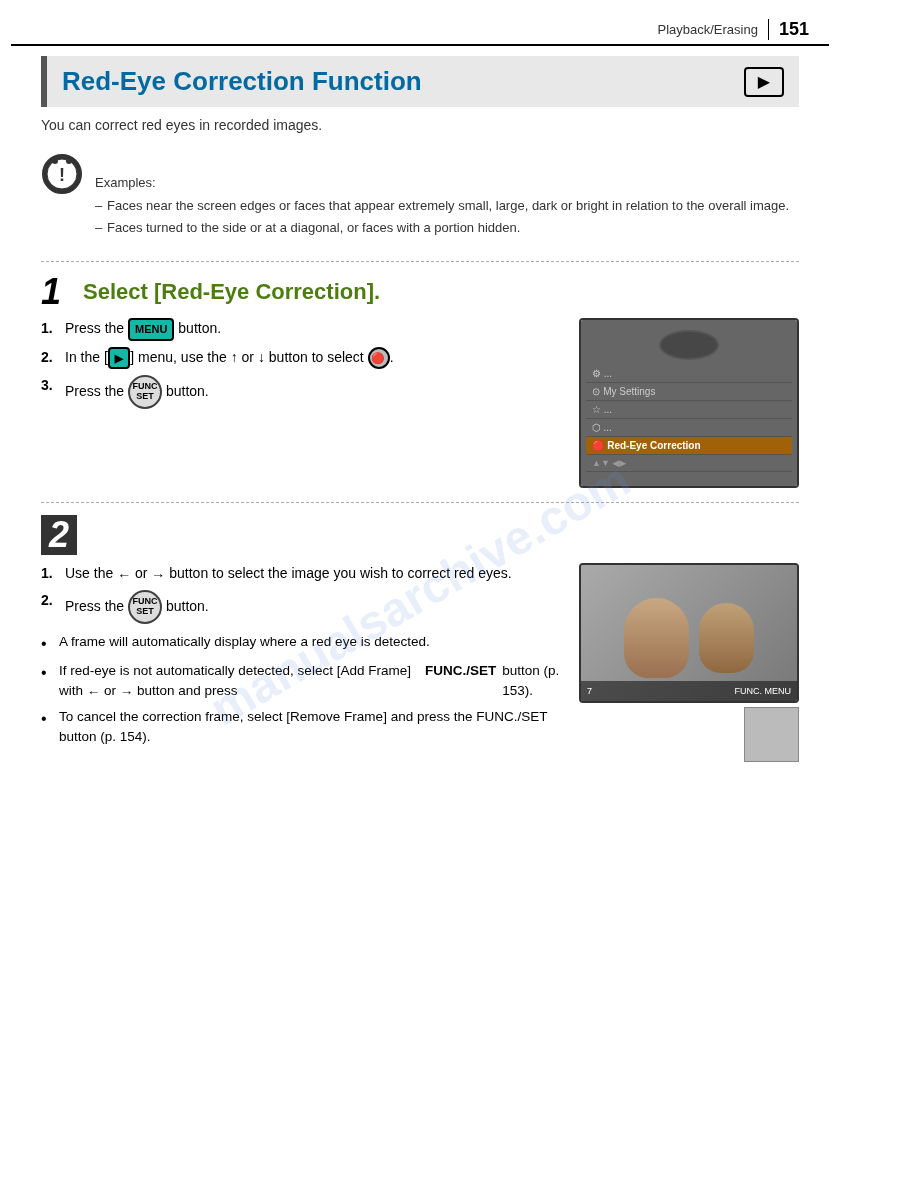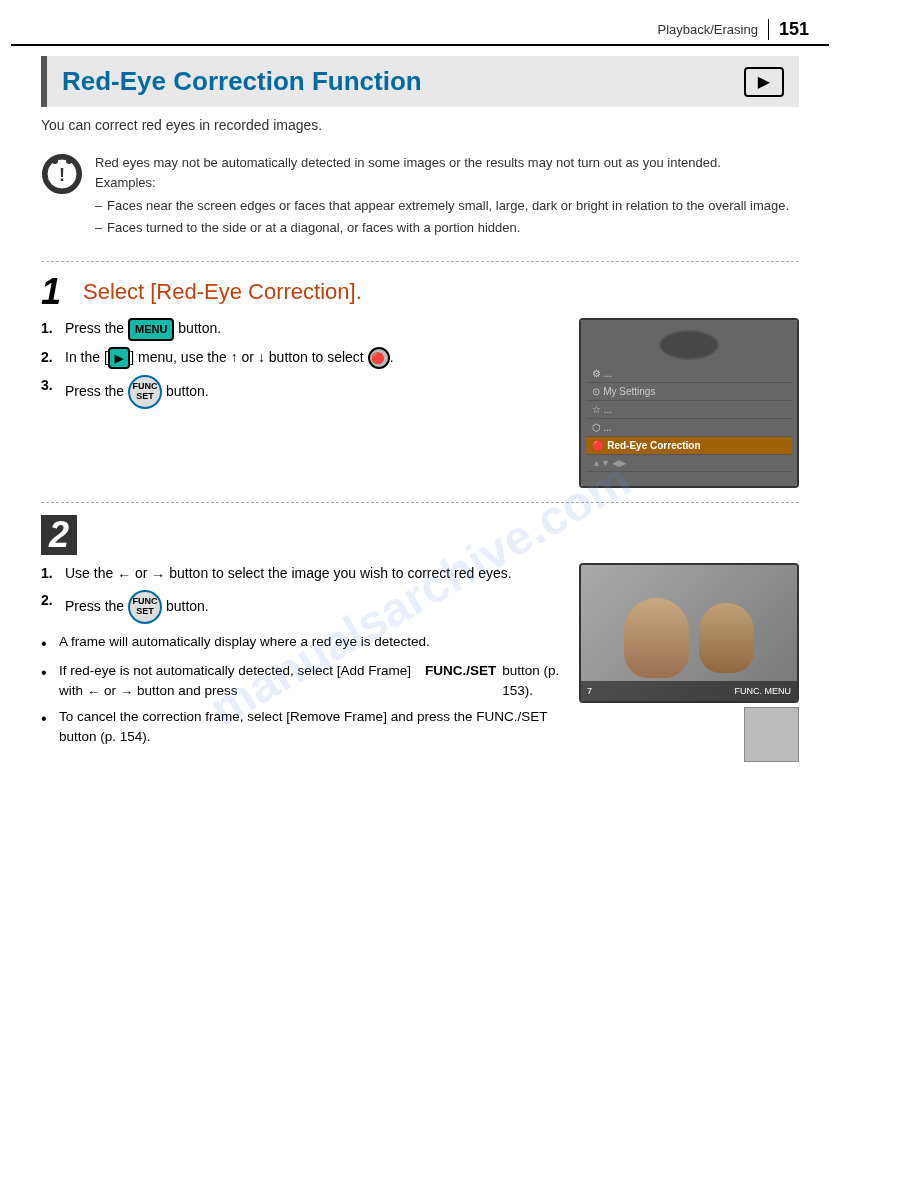--- a/index.html
+++ b/index.html
@@ -129,22 +129,22 @@
       font-style: italic;
       line-height: 1;
       min-width: 36px;
       background: #333;
       text-align: center;
       padding: 2px 6px;
     }
 
     .step-title {
       font-size: 22px;
-      font-weight: normal;
-      color: #c2410c;
+      font-weight: bold;
+      color: #4d7c0f;
     }
 
     .step-content {
       display: flex;
       gap: 15px;
       align-items: flex-start;
     }
 
     .step-instructions {
       flex: 1;
@@ -173,21 +173,21 @@
       font-size: 11px;
       font-weight: bold;
       background: #14b8a6;
       vertical-align: middle;
     }
 
     .func-btn {
       display: inline-flex;
       align-items: center;
       justify-content: center;
-      border: 2px solid #0369a1;
+      border: 2px solid #404040;
       border-radius: 50%;
       width: 34px;
       height: 34px;
       font-size: 9px;
       font-weight: bold;
       background: #ddd;
       vertical-align: middle;
       text-align: center;
       line-height: 1.1;
     }
@@ -334,21 +334,20 @@
         <svg width="42" height="42" viewBox="0 0 42 42">
           <circle cx="21" cy="21" r="19" fill="#333" stroke="#333" stroke-width="2"></circle>
           <circle cx="21" cy="21" r="15" fill="white" stroke="#333" stroke-width="1"></circle>
           <text x="21" y="28" text-anchor="middle" font-size="18" font-weight="bold" fill="#333">!</text>
 
           <circle cx="14" cy="8" r="3" fill="#333"></circle>
           <circle cx="28" cy="8" r="3" fill="#333"></circle>
         </svg>
       </div>
       <div class="warning-text">
-        <span>Red eyes may not be automatically detected in some images or the results may not turn out as you intended.</span>
         <br>
         <span>Examples:</span>
         <ul>
           <li>Faces near the screen edges or faces that appear extremely small, large, dark or bright in relation to the overall image.</li>
           <li>Faces turned to the side or at a diagonal, or faces with a portion hidden.</li>
         </ul>
       </div>
     </div>
 
     <div class="step-section">

